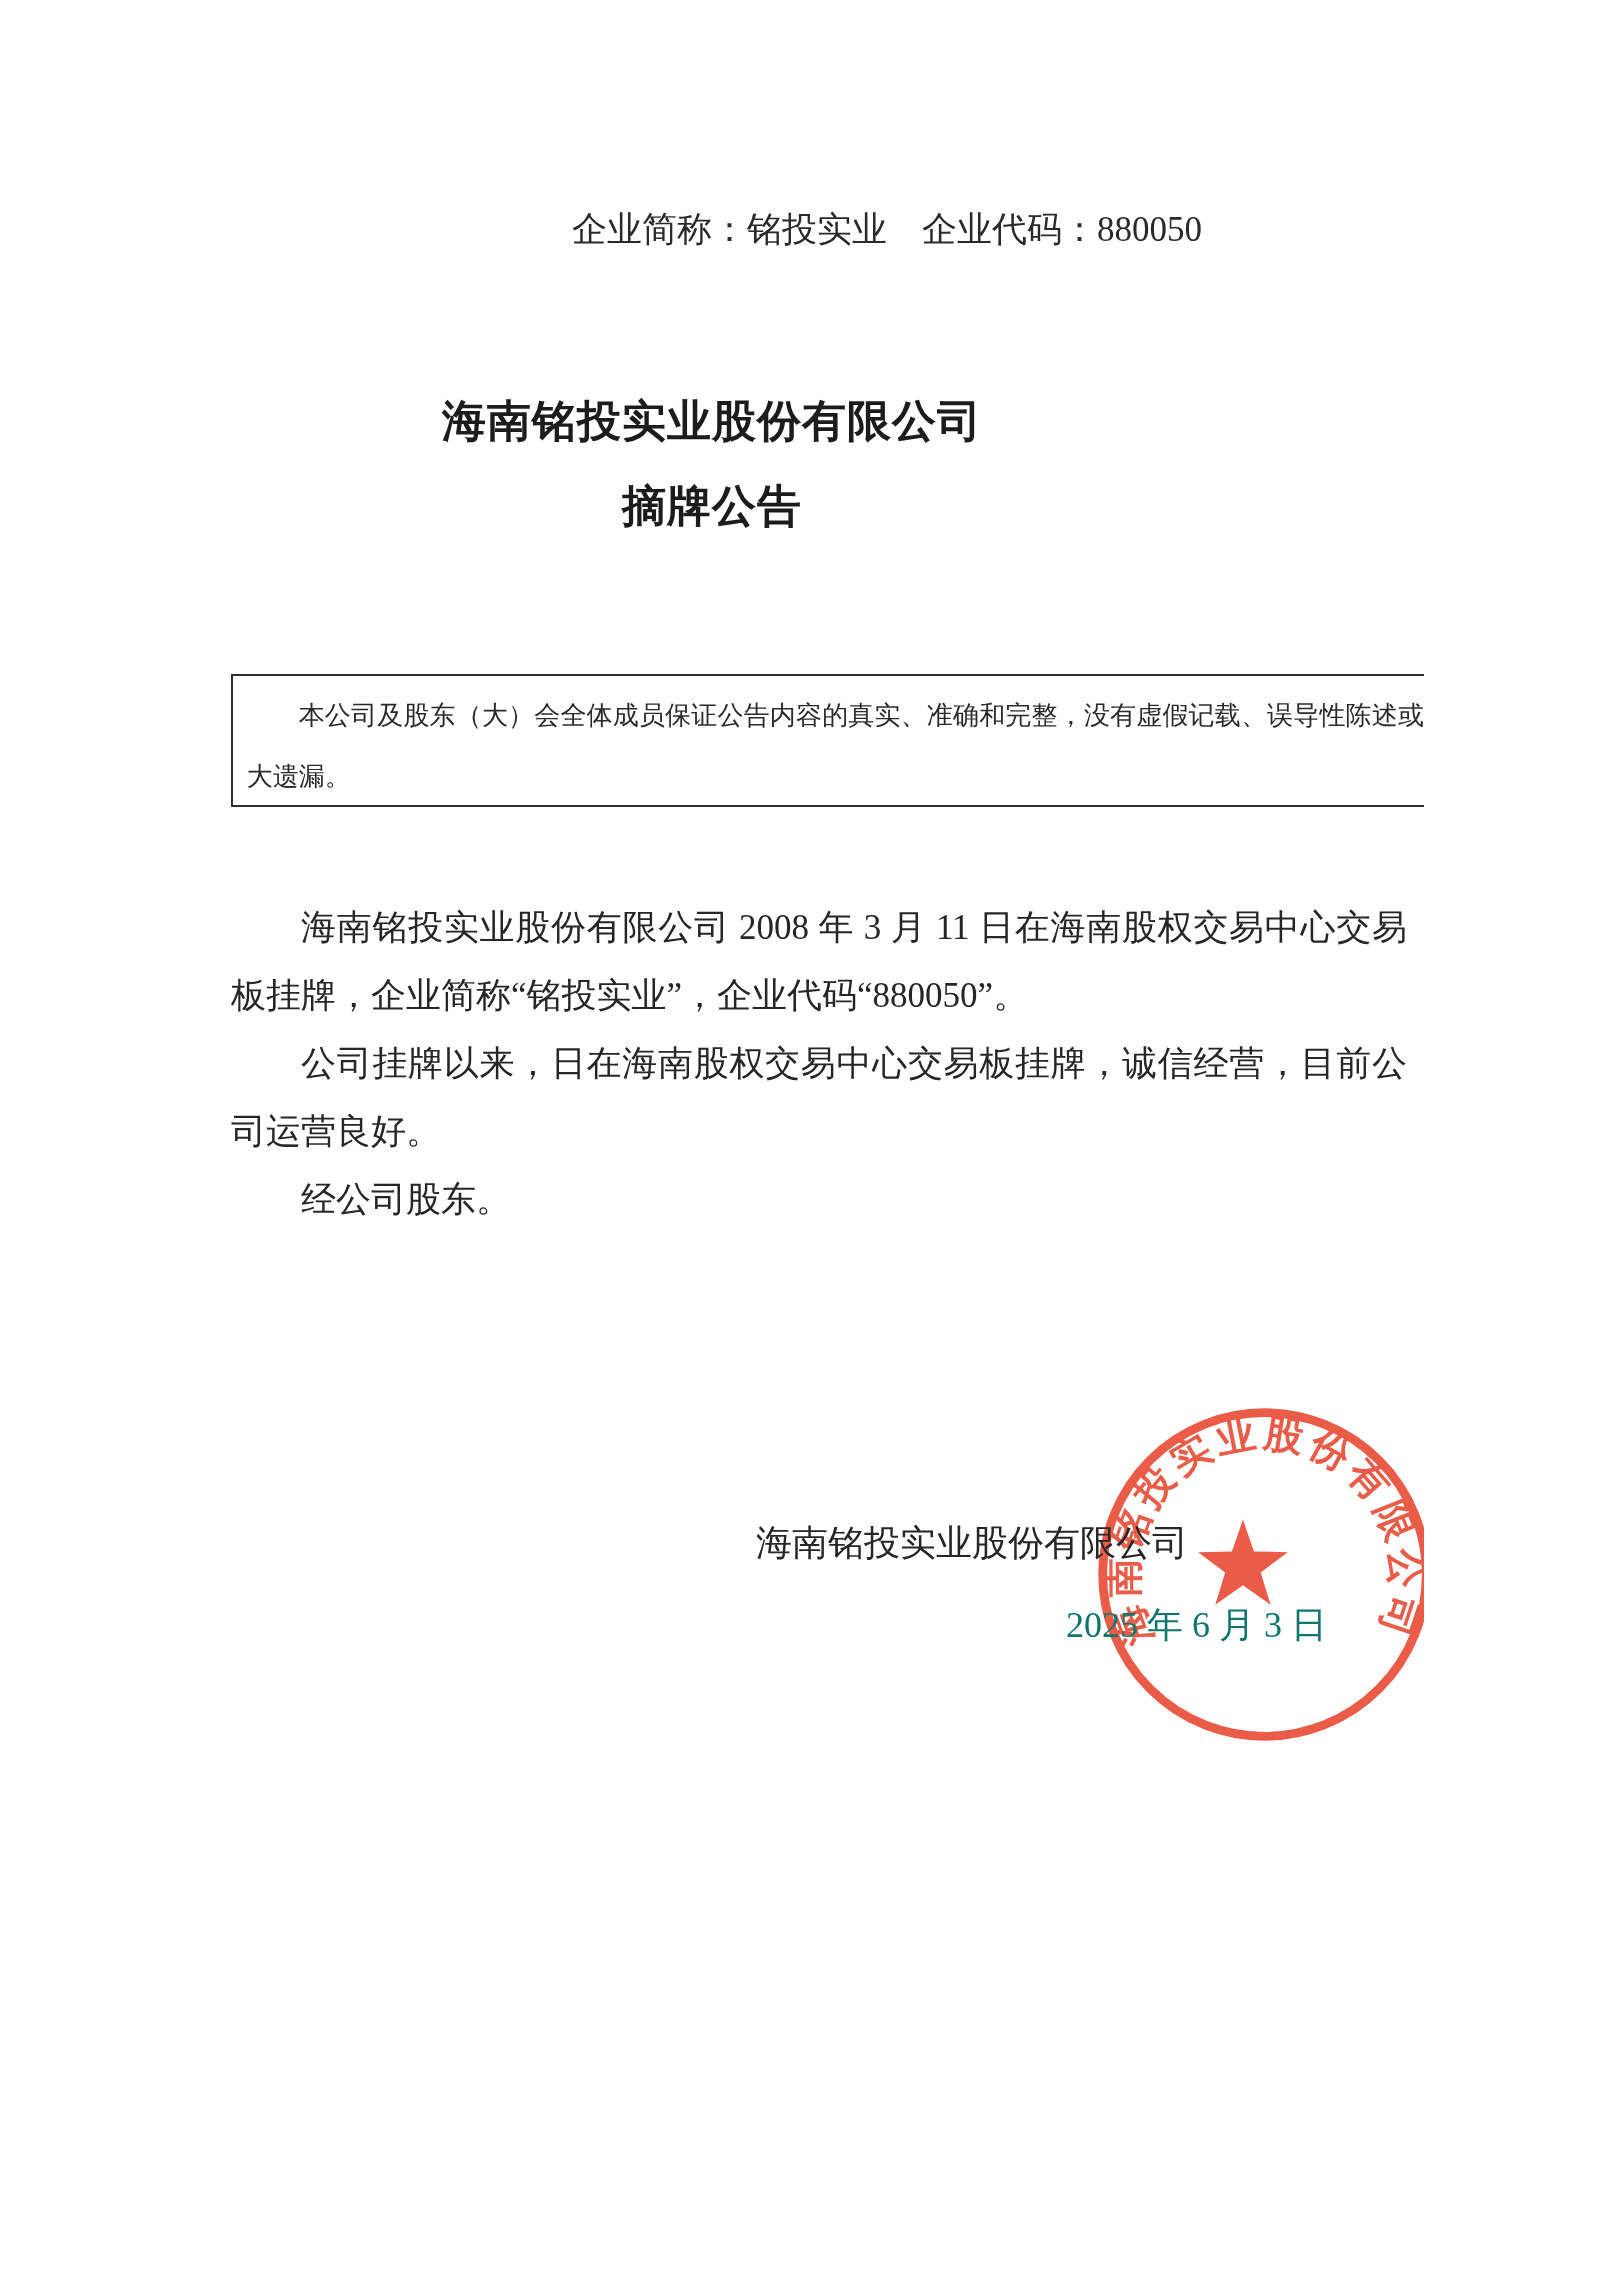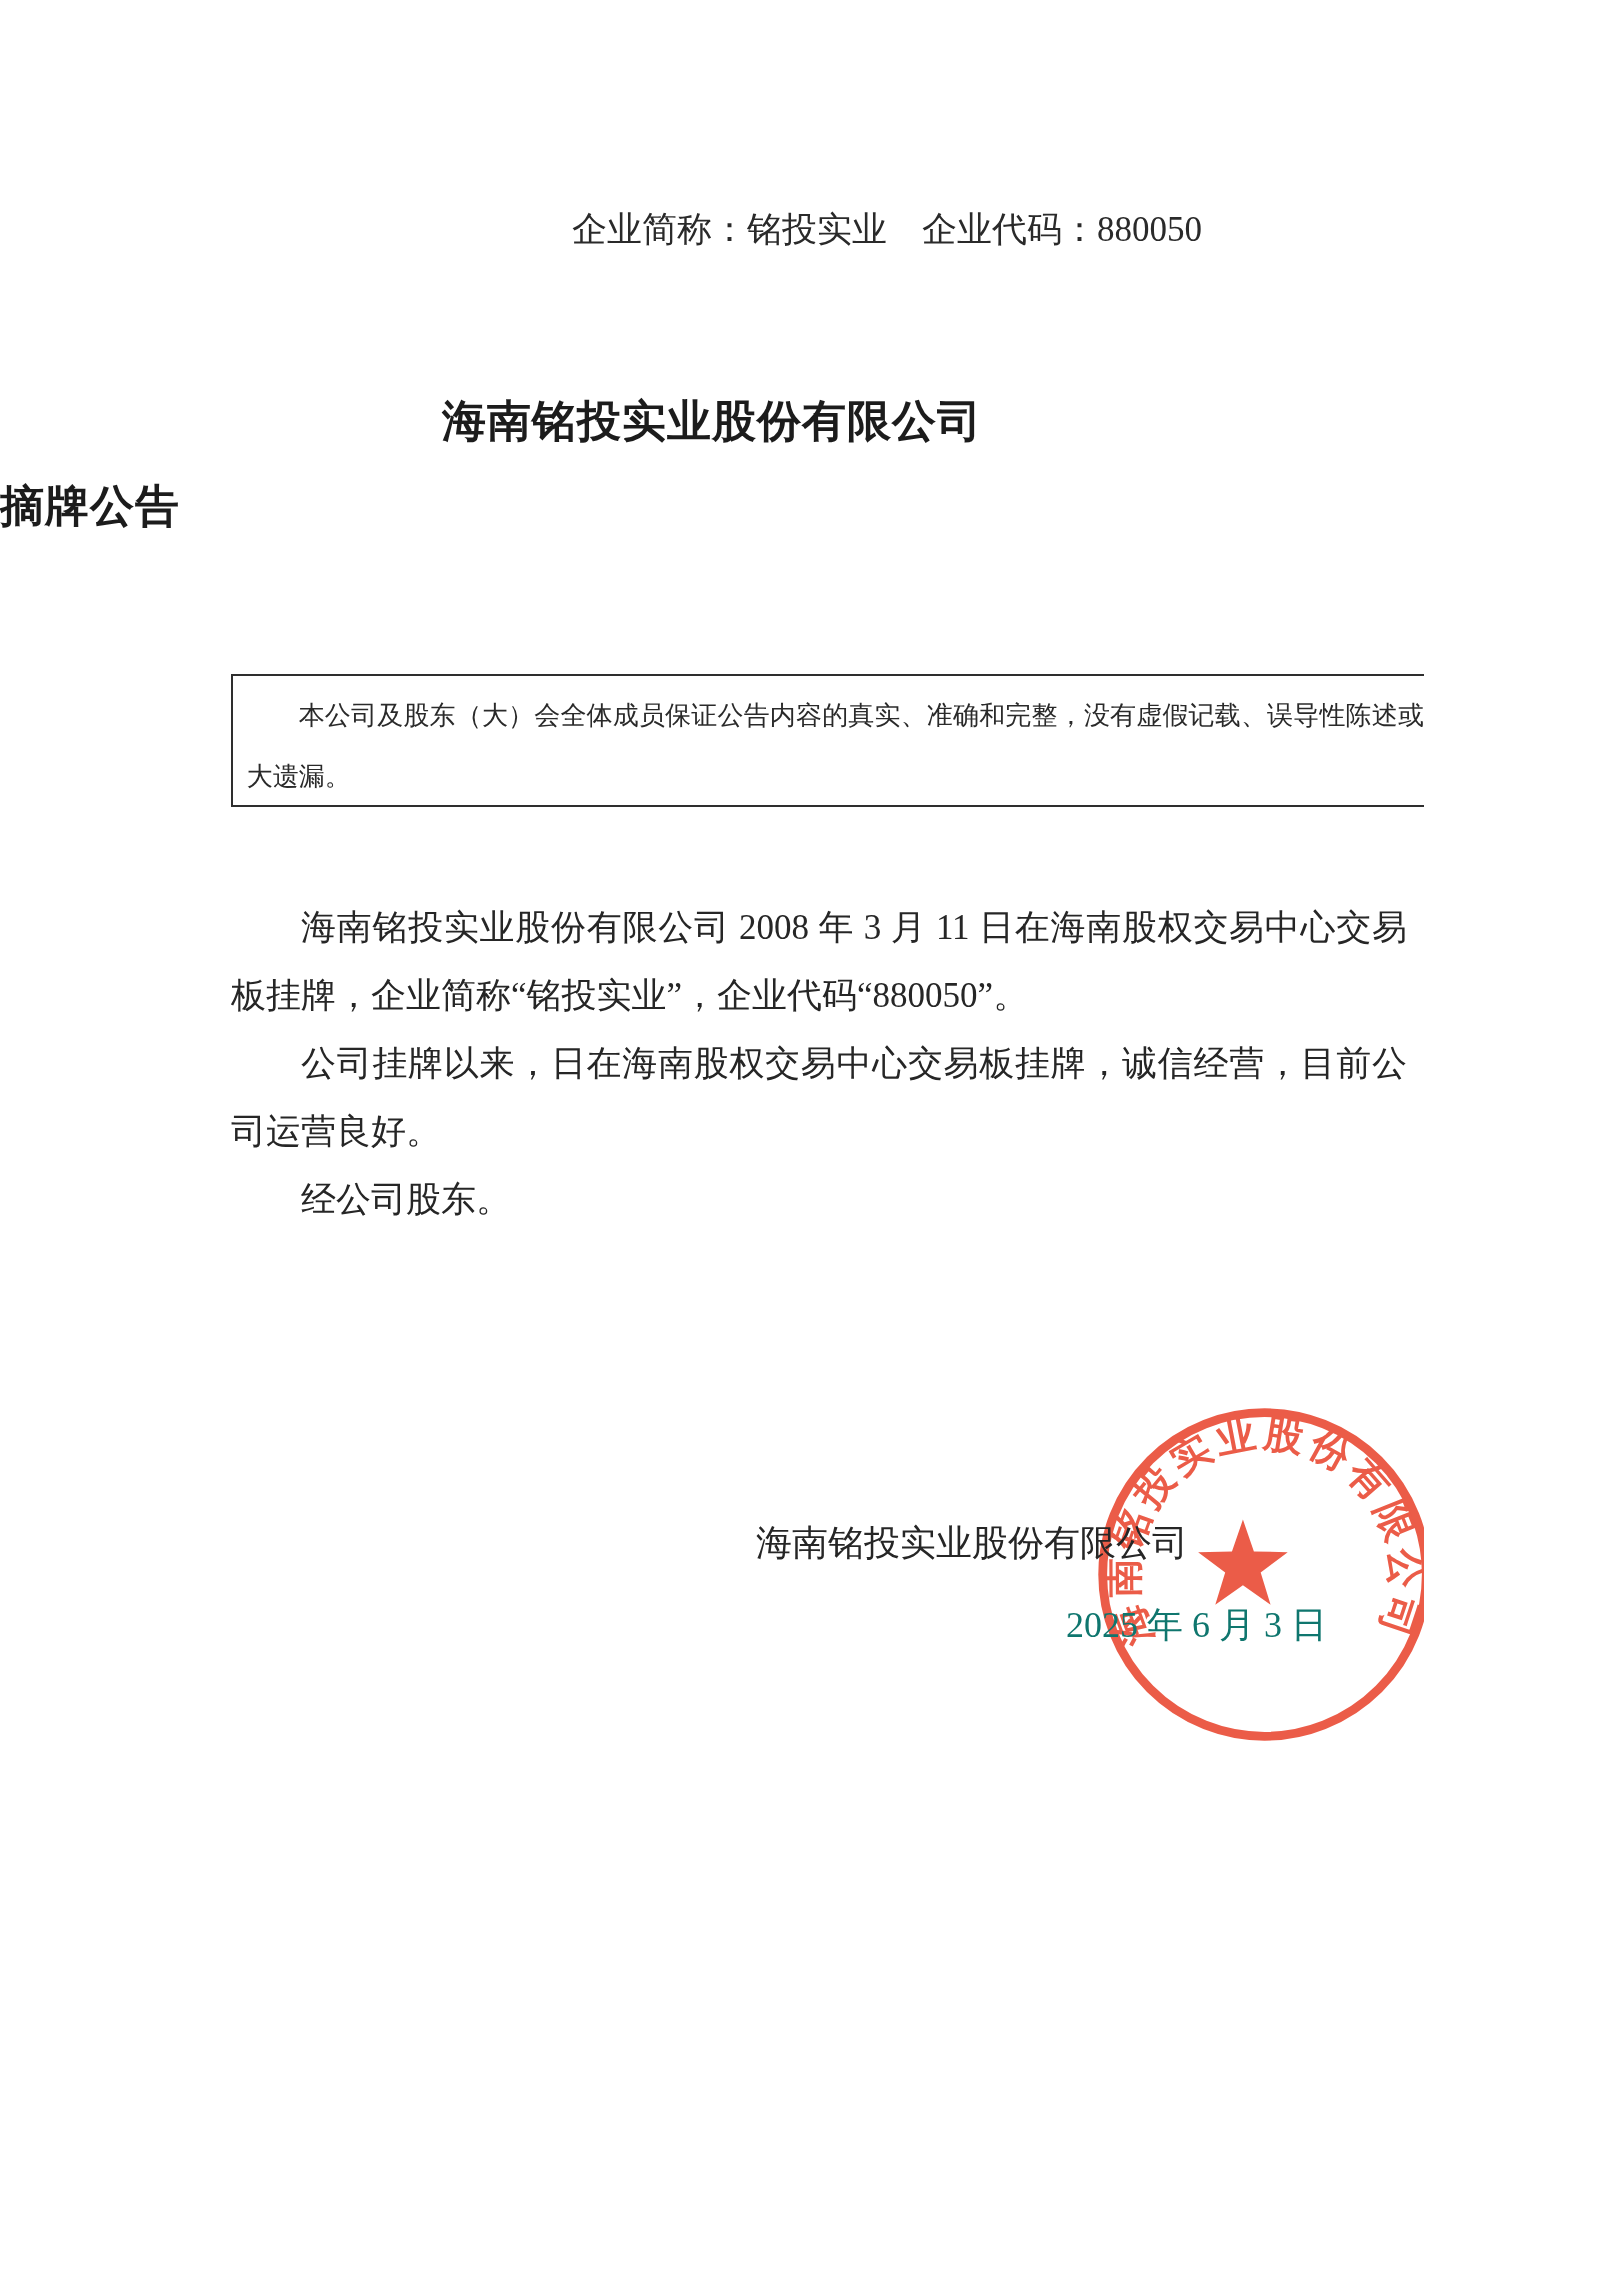--- a/index.html
+++ b/index.html
@@ -33,20 +33,21 @@
     font-weight: bold;
     letter-spacing: 1px;
     color: #1c1c1c;
   }
   .subtitle {
     position: absolute;
     top: 477px;
     left: 0;
     width: 100%;
     margin: 0;
+    text-align: center;
     font-size: 44px;
     font-weight: bold;
     letter-spacing: 1px;
     color: #1c1c1c;
   }
   .disclaimer-box {
     position: absolute;
     left: 231px;
     top: 674px;
     width: 1261px;

